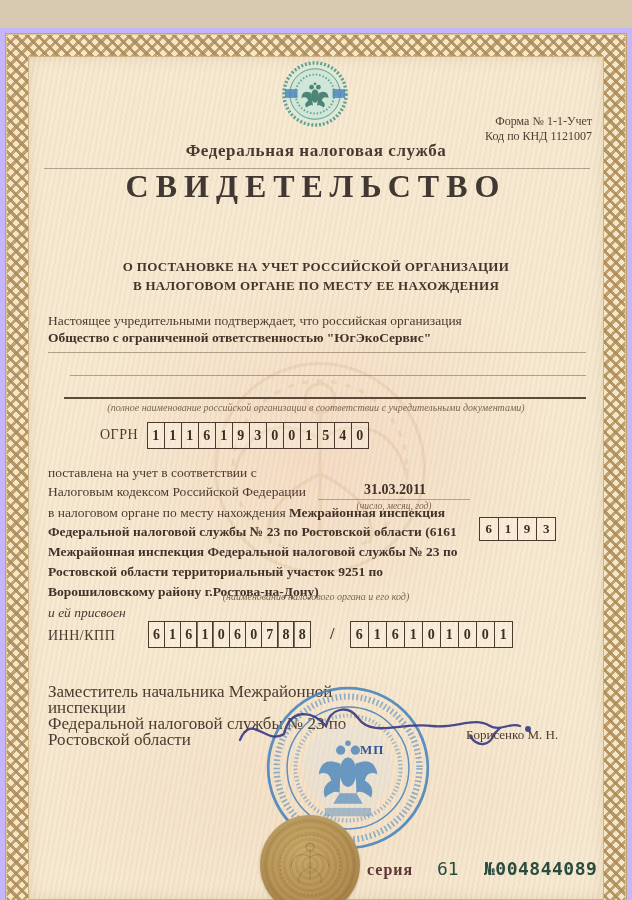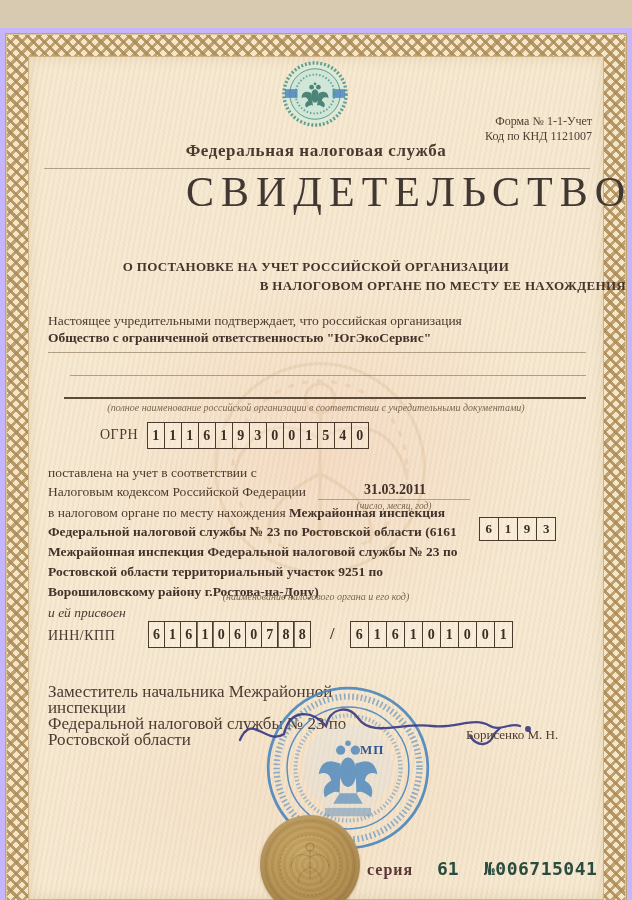--- a/index.html
+++ b/index.html
@@ -35,23 +35,23 @@
   }
   .content{position:absolute; inset:0; z-index:2;}
   .content > div, .content > span{position:absolute;}
 
   .watermark{left:175px; top:295px; width:290px; height:290px; opacity:.5;}
   .emblem{left:281px; top:32px; width:68px; height:68px;}
 
   .form-block{right:40px; top:86px; text-align:right; font-size:12px; line-height:15px; color:#4e3d31;}
   .agency{left:0; right:0; top:113px; text-align:center; font-weight:bold; font-size:17px; letter-spacing:.6px; color:#4a3931;}
   .rule{left:44px; right:42px; top:140px; height:1px; background:rgba(120,100,80,.55);}
-  .title{left:0; right:0; top:140px; text-align:right; font-weight:normal; font-size:42px; letter-spacing:7px; color:#423833;}
+  .title{left:0; right:0; top:140px; text-align:center; font-weight:bold; font-size:32px; letter-spacing:7px; color:#423833;}
   .sub1{left:0; right:0; top:231px; text-align:center; font-weight:bold; font-size:13px; letter-spacing:.3px; color:#45342c;}
-  .sub2{left:0; right:6px; top:250px; text-align:right; font-weight:bold; font-size:13px; letter-spacing:.3px; color:#45342c;}
+  .sub2{left:0; right:0; top:250px; text-align:center; font-weight:bold; font-size:13px; letter-spacing:.3px; color:#45342c;}
 
   .intro{left:48px; top:285px; font-size:13.5px;}
   .orgname{left:48px; top:302px; font-size:13.5px; font-weight:bold; color:#43322a;}
   .line{height:0; border-top:1px solid rgba(150,128,100,.7);}
   .l1{left:48px; right:46px; top:324px;}
   .l2{left:70px; right:46px; top:347px;}
   .l3{left:64px; right:46px; top:369px; border-top:2px solid #5d4b3a;}
   .orgcap{left:0; right:0; top:374px; text-align:center; font-style:italic; font-size:10px; color:#7a6450;}
 
   .ogrn-label{left:100px; top:399px; font-size:14px; letter-spacing:.5px;}
@@ -96,21 +96,21 @@
   .seal{
     left:260px; top:787px; width:100px; height:100px; border-radius:50%;
     background:
       repeating-radial-gradient(circle at 50% 50%, rgba(140,105,50,.12) 0 3px, rgba(210,180,120,.12) 3px 6px),
       radial-gradient(circle at 42% 36%, #c9a968, #a9854a 72%, #97743c 100%);
     box-shadow: inset 0 0 0 6px rgba(120,90,40,.18), inset 0 2px 6px rgba(255,235,190,.5), 0 1px 3px rgba(100,70,30,.25);
   }
   .seal svg{position:absolute; inset:14px; opacity:.45;}
 
   .series-label{left:367px; top:833px; font-size:16px; font-weight:bold; color:#5d3538; letter-spacing:1px;}
-  .series-value{left:437px; top:830px; font-size:18px; font-weight:bold; color:#2a4c3e; font-family:"DejaVu Sans Mono",monospace;}
+  .series-value{left:437px; top:830px; font-size:18px; font-weight:normal; color:#2a4c3e; font-family:"DejaVu Sans Mono",monospace;}
   .cert-number{left:484px; top:830px; font-size:18px; font-weight:bold; color:#2a4c3e; font-family:"DejaVu Sans Mono",monospace; letter-spacing:.5px;}
 </style>
 </head>
 <body>
 
 <div class="page">
   <div class="frame-band"></div>
   <div class="sheet"></div>
 
   <div class="content">
@@ -264,15 +264,15 @@
 
     <div class="seal">
       <svg viewBox="0 0 72 72" fill="none" stroke="#7d6030" stroke-width="1">
         <circle cx="36" cy="36" r="30" stroke-dasharray="2 2"></circle>
         <path d="M36 20 v30 M36 28 C26 22 18 28 17 38 M36 28 C46 22 54 28 55 38 M36 38 C28 42 23 48 25 54 M36 38 C44 42 49 48 47 54 M32 18 a4 4 0 1 1 4 4 M40 18 a4 4 0 1 0 -4 4"></path>
       </svg>
     </div>
 
     <div class="series-label">серия</div>
     <div class="series-value">61</div>
-    <div class="cert-number">№006715041</div>
+    <div class="cert-number">№004844089</div>
   </div>
 </div>
 
 </body></html>

